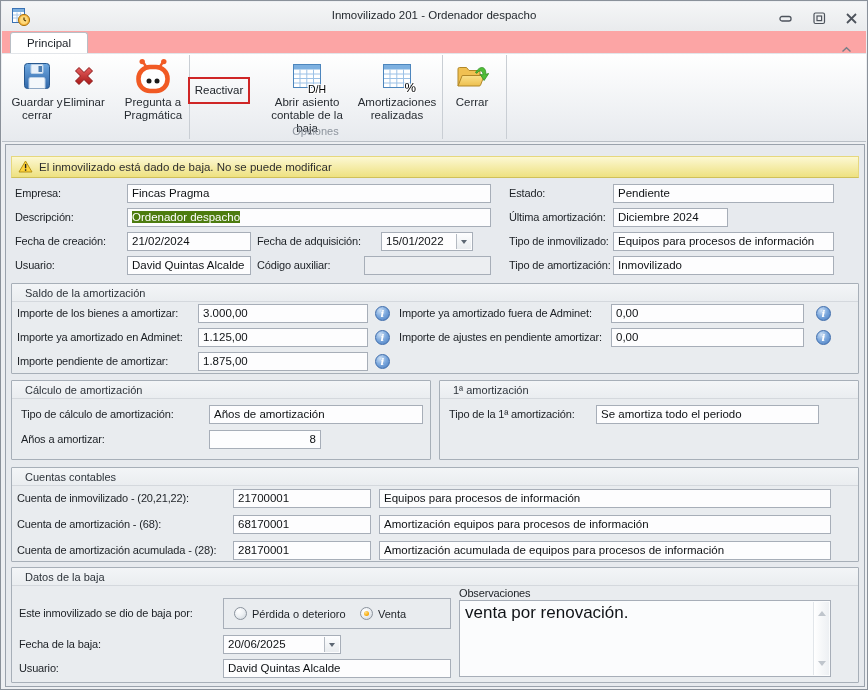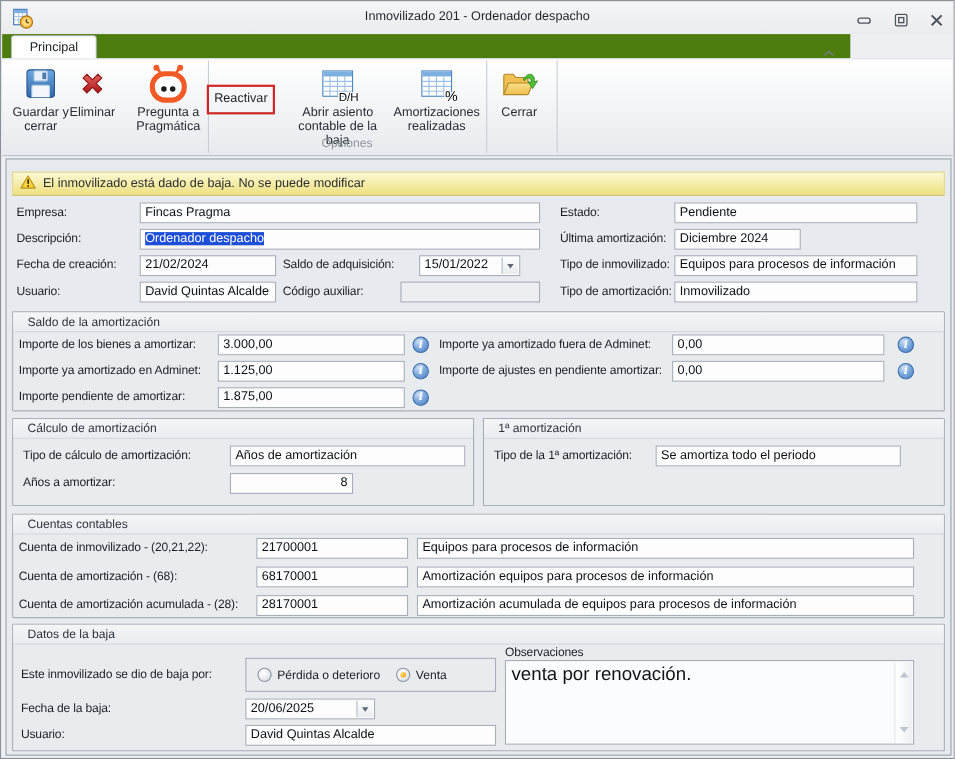--- a/index.html
+++ b/index.html
@@ -11,21 +11,21 @@
   
   .titlebar{position:absolute;left:1px;top:1px;width:864px;height:29px;
             background:linear-gradient(#f5f6f7,#e9ebed);}
   .title{position:absolute;left:0;top:7px;width:100%;text-align:center;
          font-size:11.5px;color:#1f242a;}
   .appicon{position:absolute;left:9px;top:5px;width:20px;height:20px;}
   .wbtn{position:absolute;display:flex;align-items:center;justify-content:center;
         width:18px;height:18px;top:7px;}
 
   
-  .tabrow{position:absolute;left:1px;top:30px;width:771px;height:22px;background:#4d7c0f;}
+  .tabrow{position:absolute;left:1px;top:30px;width:864px;height:22px;background:#fca5a5;}
   .tab{position:absolute;left:8px;top:1px;width:78px;height:22px;background:#fff;
        border:1px solid #b9bec5;border-bottom:none;border-radius:3px 3px 0 0;
        text-align:center;line-height:20px;font-size:11.5px;color:#20252b;}
   .chev{position:absolute;right:14px;top:8px;}
 
   
   .ribbon{position:absolute;left:1px;top:52px;width:864px;height:89px;
           background:linear-gradient(#ffffff,#e7eaee);border-top:1px solid #e3e6ea;
           border-bottom:1px solid #b9bfc6;}
   .vsep{position:absolute;top:54px;height:84px;width:1px;background:#c9ced4;}
@@ -48,21 +48,21 @@
         border-bottom-color:#cfc05a;display:flex;align-items:center;gap:6px;
         padding-left:6px;font-size:11.5px;color:#2e2e2e;}
 
   .lbl{position:absolute;font-size:11px;letter-spacing:-0.15px;color:#1c2025;
        white-space:nowrap;height:19px;line-height:19px;}
   .fld{position:absolute;height:19px;background:#fdfdfe;border:1px solid #a7aeb8;
        font-size:11.5px;line-height:17px;padding:0 4px;color:#0e1114;
        white-space:nowrap;overflow:hidden;}
   .fld.dis{background:#eceef1;}
   .ta-r{text-align:right;}
-  .sel-text{background:#1d4ed8;color:#fff;}
+  .sel-text{background:#4d7c0f;color:#fff;}
   .ddbtn{position:absolute;top:1px;right:1px;bottom:1px;width:15px;
          background:linear-gradient(#fcfdfe,#e9ecef);border-left:1px solid #b4bac2;
          display:flex;align-items:center;justify-content:center;}
   .tri-dn{width:0;height:0;border:3.5px solid transparent;border-top:4.5px solid #5d6773;
           margin-top:4px;}
   .info{position:absolute;width:15px;height:15px;border-radius:50%;
         background:radial-gradient(circle at 35% 28%,#cfe1f5 0%,#7aa7dd 48%,#4a7cbe 100%);
         border:1px solid #3e6cab;color:#fff;text-align:center;
         font:italic bold 10px/13px "DejaVu Serif",serif;}
 
@@ -246,21 +246,21 @@
   </div>
 
   <div class="lbl" style="left:14px;top:183px">Empresa:</div>
   <div class="fld" style="left:126px;top:183px;width:364px">Fincas Pragma</div>
 
   <div class="lbl" style="left:14px;top:207px">Descripción:</div>
   <div class="fld" style="left:126px;top:207px;width:364px"><span class="sel-text">Ordenador despacho</span></div>
 
   <div class="lbl" style="left:14px;top:231px">Fecha de creación:</div>
   <div class="fld" style="left:126px;top:231px;width:124px">21/02/2024</div>
-  <div class="lbl" style="left:256px;top:231px">Saldo de adquisición:</div>
+  <div class="lbl" style="left:256px;top:231px">Fecha de adquisición:</div>
   <div class="fld" style="left:380px;top:231px;width:92px;padding-right:18px">
     <span>15/01/2022</span>
     <span class="ddbtn">
           <span class="tri-dn"></span>
         </span>
   </div>
 
   <div class="lbl" style="left:14px;top:255px">Usuario:</div>
   <div class="fld" style="left:126px;top:255px;width:124px">David Quintas Alcalde</div>
   <div class="lbl" style="left:256px;top:255px">Código auxiliar:</div>

